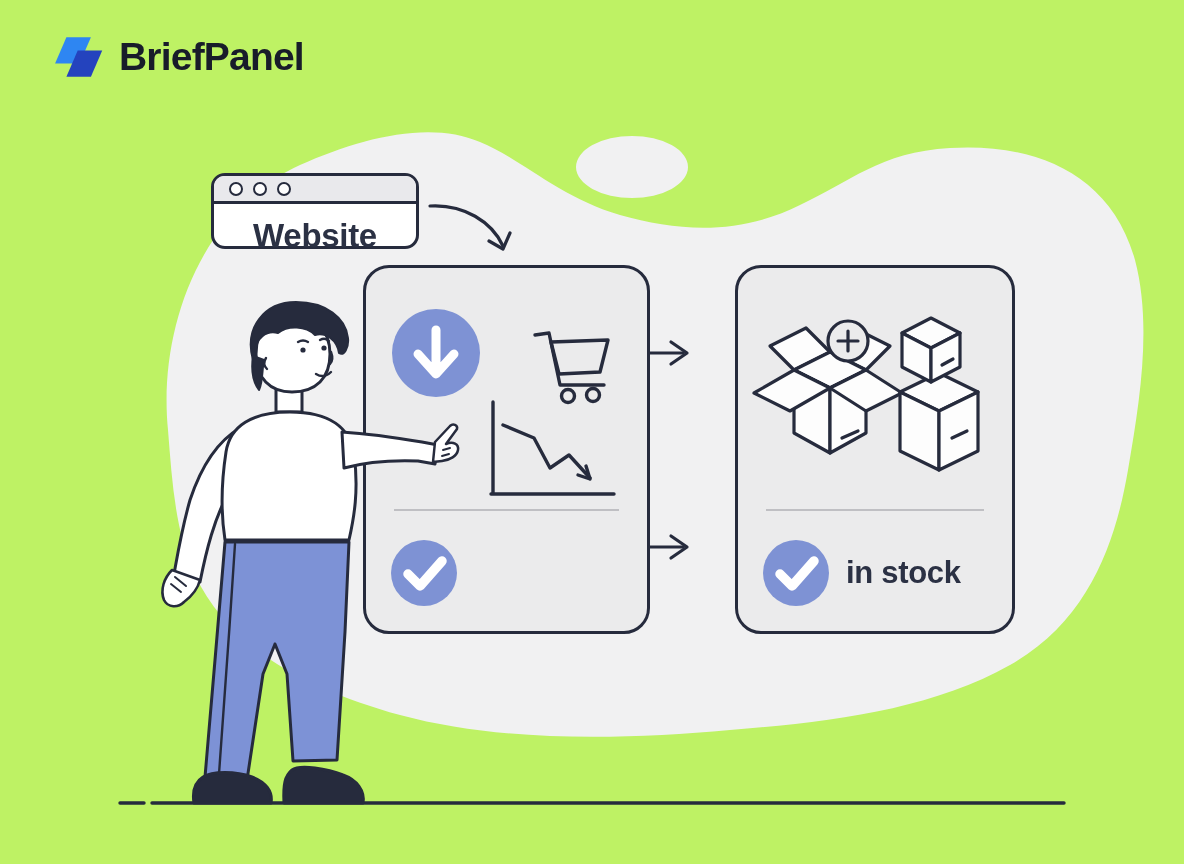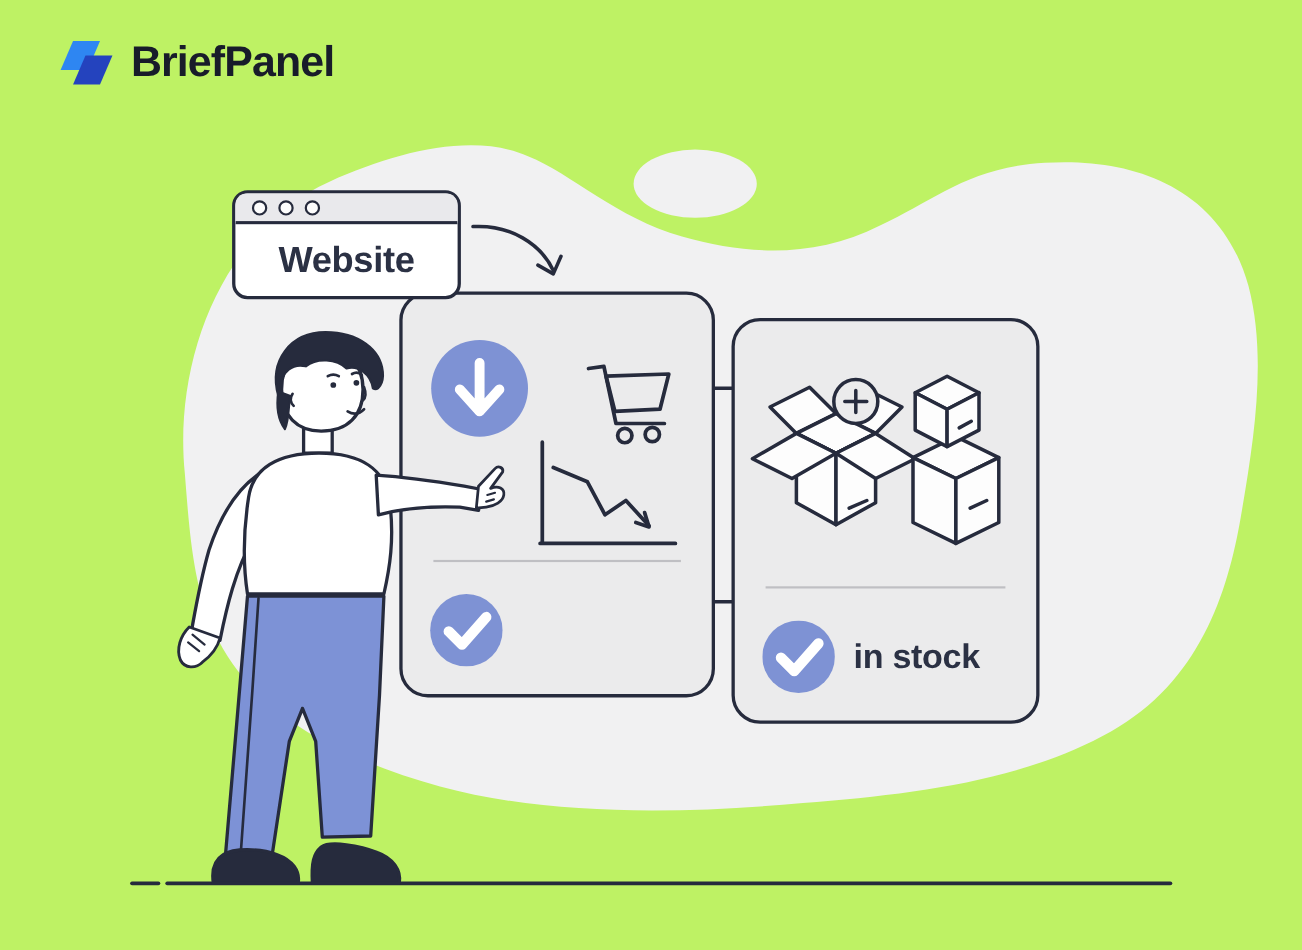--- a/index.html
+++ b/index.html
@@ -9,39 +9,39 @@
   }
   svg { display:block; }
   .layer { position:absolute; left:0; top:0; pointer-events:none; }
 
   
   .logo { position:absolute; left:40px; top:28px; display:flex; align-items:center; gap:13px; }
   .brand-name { font-size:39px; font-weight:800; letter-spacing:-0.8px; color:#181c2a; }
 
   
   .browser {
-    position:absolute; left:211px; top:173px; width:208px; height:99px;
+    position:absolute; left:211px; top:173px; width:208px; height:76px;
     background:#ffffff; border:3px solid #262b3d; border-radius:14px;
     box-sizing:border-box; z-index:3;
   }
   .browser-bar {
     height:25px; background:#e9e9ec; border-bottom:3px solid #262b3d;
     border-radius:10px 10px 0 0; display:flex; align-items:center; gap:10px; padding-left:15px;
   }
   .dot { width:10px; height:10px; border:2.5px solid #262b3d; border-radius:50%; background:#fdfdfd; }
   .browser-body { height:63px; display:flex; align-items:center; justify-content:center; }
   .browser-title { font-size:33px; font-weight:700; color:#2b3144; letter-spacing:-0.3px; }
 
   
   .panel {
     position:absolute; background:#ebebec; border:3px solid #262b3d; border-radius:26px;
     box-sizing:border-box; z-index:2;
   }
   #panel-price { left:363px; top:265px; width:287px; height:369px; }
-  #panel-stock { left:665px; top:265px; width:280px; height:369px;margin-top:24px; }
+  #panel-stock { left:735px; top:265px; width:280px; height:369px; }
   .panel-art { position:absolute; left:0; top:0; }
   .panel-divider { position:absolute; left:28px; right:28px; top:241px; height:2px; background:#bfbfc3; }
   .status-row { position:absolute; left:25px; top:272px; display:flex; align-items:center; gap:17px; }
   .status-label { font-size:31px; font-weight:700; color:#2b3144; letter-spacing:-0.3px; }
 
   .person-layer { position:absolute; left:140px; top:290px; z-index:5; }
 </style>
 </head>
 <body>
 

